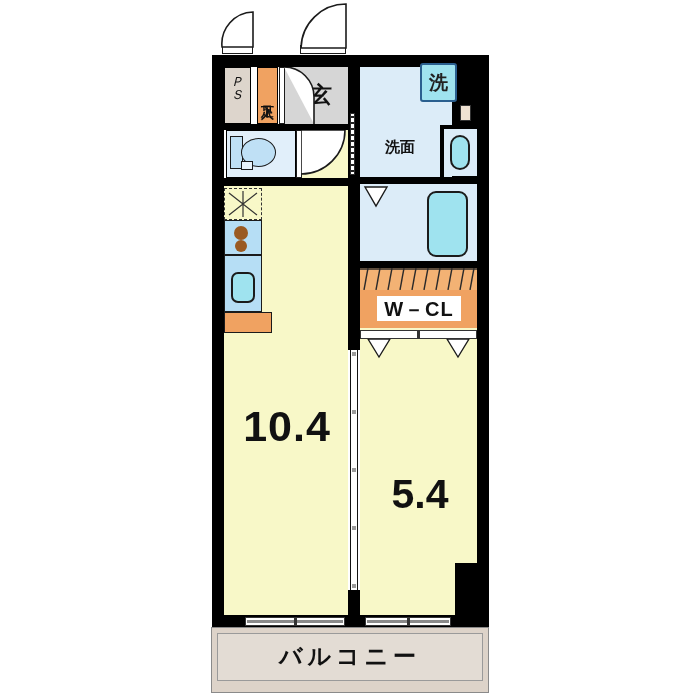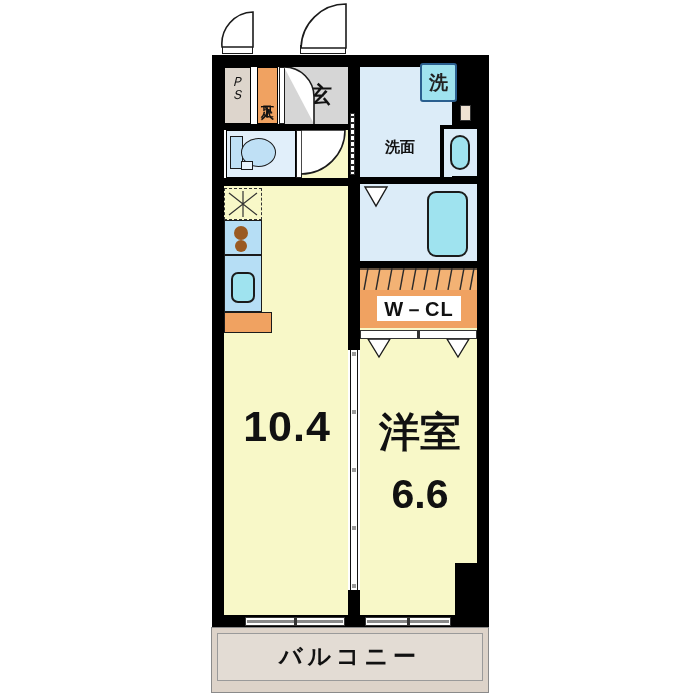--- a/index.html
+++ b/index.html
@@ -180,22 +180,21 @@
   </svg>
 
   <div class="abs wall" style="left:348px;top:266px;width:12px;height:84px;"></div>
   <div class="abs wall" style="left:348px;top:590px;width:12px;height:25px;"></div>
 
   <div class="abs" style="left:350px;top:350px;width:8px;height:240px;background:#ffffff;border-left:1.5px solid #111;border-right:1.5px solid #111;"></div>
   <div class="abs" style="left:352px;top:352px;width:4px;height:236px;background:repeating-linear-gradient(to bottom,#9a9a9a 0 4px,#ffffff 4px 58px);"></div>
 
   <div class="abs lbl lbl-room" style="left:232px;top:404px;width:110px;height:45px;">10.4</div>
 
-  <div class="abs lbl lbl-room-s" style="left:364px;top:410px;width:112px;height:44px;">洋室</div>
-  <div class="abs lbl lbl-room-s" style="left:364px;top:472px;width:112px;height:44px;">6.6</div>
+  <div class="abs lbl lbl-room-s" style="left:364px;top:472px;width:112px;height:44px;">5.4</div>
 
   <div class="abs" style="left:245px;top:617px;width:100px;height:9px;background:#ffffff;border:1px solid #333;"></div>
   <div class="abs sliderbar" style="left:247px;top:620px;width:96px;height:3px;"></div>
   <div class="abs" style="left:365px;top:617px;width:86px;height:9px;background:#ffffff;border:1px solid #333;"></div>
   <div class="abs sliderbar" style="left:367px;top:620px;width:82px;height:3px;"></div>
   <div class="abs" style="left:294px;top:617px;width:3px;height:9px;background:#333;"></div>
   <div class="abs" style="left:407px;top:617px;width:3px;height:9px;background:#333;"></div>
 
 </div>
 

